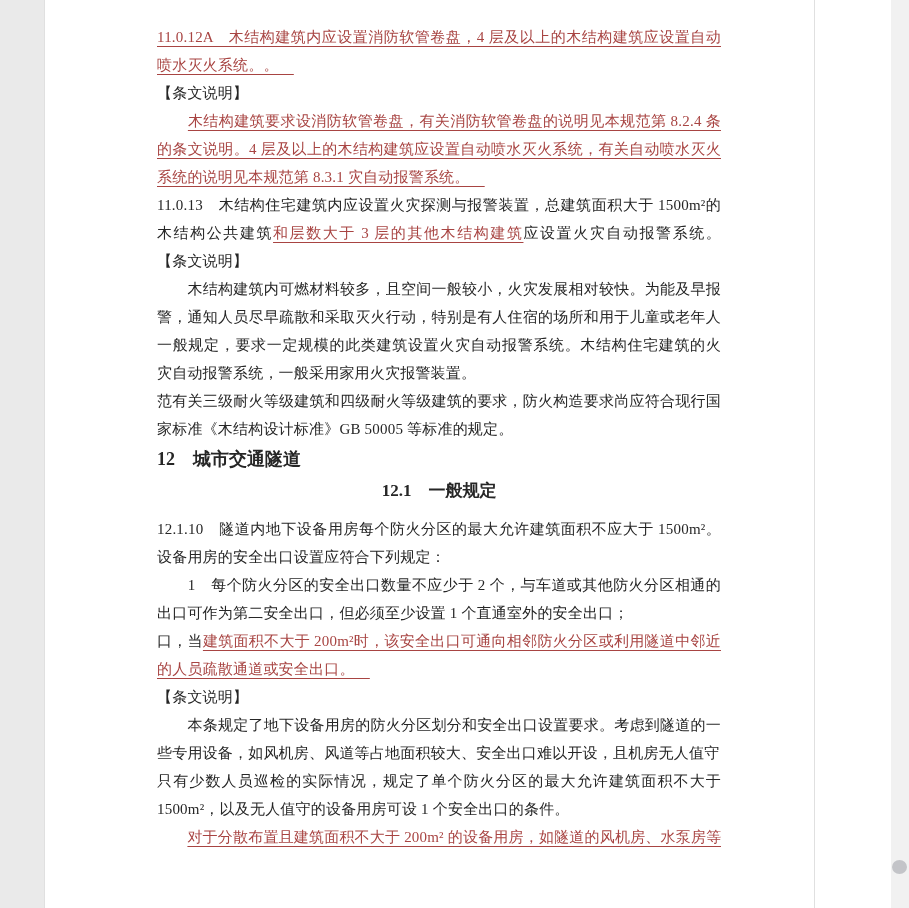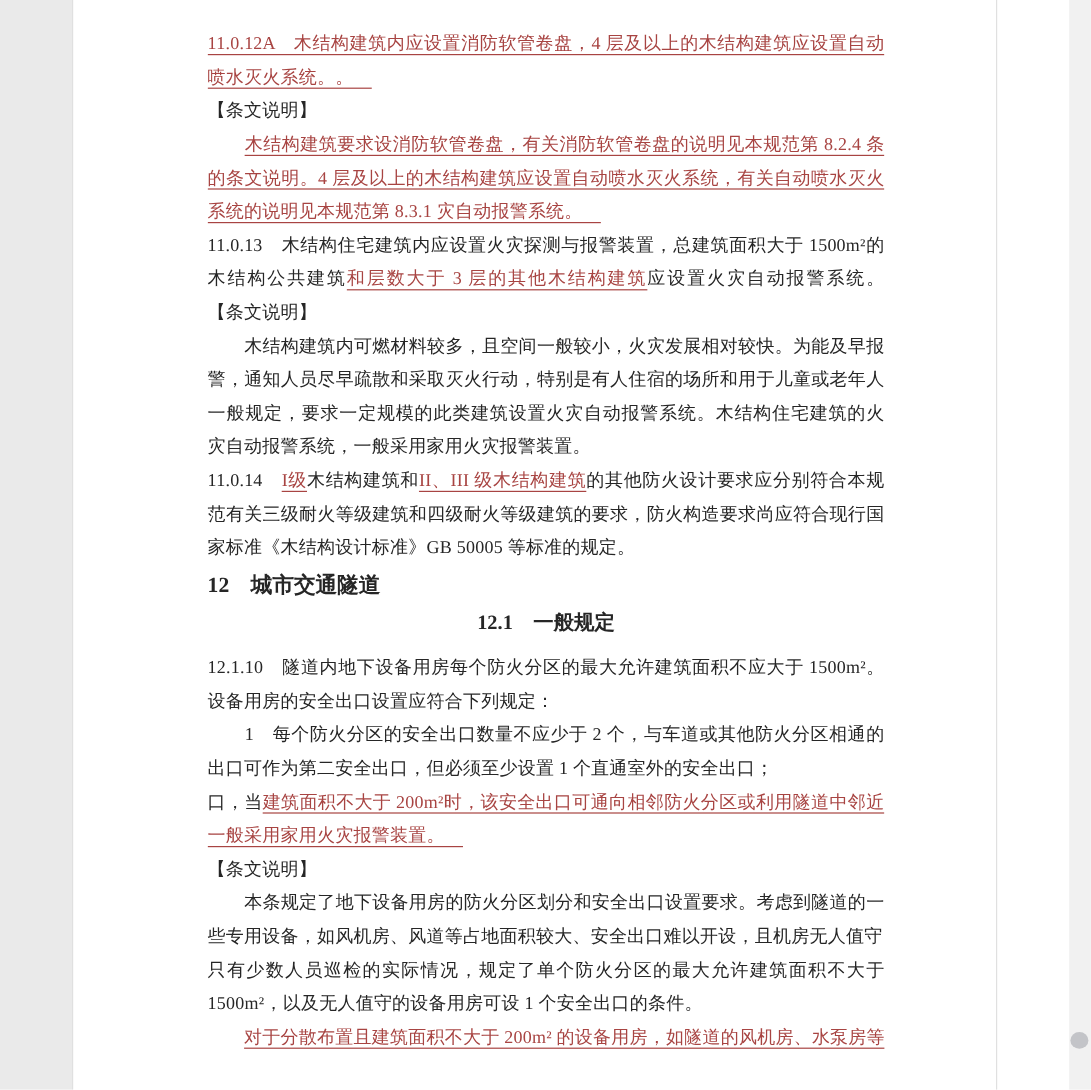--- a/index.html
+++ b/index.html
@@ -12,21 +12,21 @@
     font-family: "Liberation Serif", "DejaVu Serif", serif;
   }
   .left-gutter {
     position: absolute;
     left: 0; top: 0;
     width: 60px; height: 908px;
     background: #eaeaea;
   }
   .doc-page {
     position: absolute;
-    left: 60px; top: 0;
+    left: 44px; top: 0;
     width: 769px; height: 908px;
     background: #ffffff;
     border-left: 1px solid #e0e0e0;
     border-right: 1px solid #e0e0e0;
   }
   .doc-content {
     position: absolute;
     left: 112px; top: 23px;
     width: 564px;
     overflow: hidden;
@@ -96,31 +96,30 @@
       <div class="line fill"><span class="seg-black">　　</span><span class="seg-red">木结构建筑要求设消防软管卷盘，有关消防软管卷盘的说明见本规范第 8.2.4 条</span></div>
       <div class="line fill"><span class="seg-red">的条文说明。4 层及以上的木结构建筑应设置自动喷水灭火系统，有关自动喷水灭火</span></div>
       <div class="line"><span class="seg-red">系统的说明见本规范第 8.3.1 灾自动报警系统。　</span></div>
       <div class="line fill"><span class="seg-black">11.0.13　木结构住宅建筑内应设置火灾探测与报警装置，总建筑面积大于 1500m²的</span></div>
       <div class="line fill"><span class="seg-black">木结构公共建筑</span><span class="seg-red">和层数大于 3 层的其他木结构建筑</span><span class="seg-black">应设置火灾自动报警系统。</span></div>
       <div class="line"><span class="seg-black">【条文说明】</span></div>
       <div class="line fill"><span class="seg-black">　　木结构建筑内可燃材料较多，且空间一般较小，火灾发展相对较快。为能及早报</span></div>
       <div class="line fill"><span class="seg-black">警，通知人员尽早疏散和采取灭火行动，特别是有人住宿的场所和用于儿童或老年人</span></div>
       <div class="line fill"><span class="seg-black">一般规定，要求一定规模的此类建筑设置火灾自动报警系统。木结构住宅建筑的火</span></div>
       <div class="line"><span class="seg-black">灾自动报警系统，一般采用家用火灾报警装置。</span></div>
-      <div class="line fill"><span class="seg-black">11.0.14　</span><span class="seg-red">I级</span><span class="seg-black">木结构建筑和</span><span class="seg-red">II、III 级木结构建筑</span><span class="seg-black">的其他防火设计要求应分别符合本规</span></div>
       <div class="line fill"><span class="seg-black">范有关三级耐火等级建筑和四级耐火等级建筑的要求，防火构造要求尚应符合现行国</span></div>
       <div class="line"><span class="seg-black">家标准《木结构设计标准》GB 50005 等标准的规定。</span></div>
       <div class="heading1"><span class="seg-black">12　城市交通隧道</span></div>
       <div class="heading2"><span class="seg-black">12.1　一般规定</span></div>
       <div class="line fill"><span class="seg-black">12.1.10　隧道内地下设备用房每个防火分区的最大允许建筑面积不应大于 1500m²。</span></div>
       <div class="line"><span class="seg-black">设备用房的安全出口设置应符合下列规定：</span></div>
       <div class="line fill"><span class="seg-black">　　1　每个防火分区的安全出口数量不应少于 2 个，与车道或其他防火分区相通的</span></div>
       <div class="line"><span class="seg-black">出口可作为第二安全出口，但必须至少设置 1 个直通室外的安全出口；</span></div>
       <div class="line fill"><span class="seg-black">口，当</span><span class="seg-red">建筑面积不大于 200m²时，该安全出口可通向相邻防火分区或利用隧道中邻近</span></div>
-      <div class="line"><span class="seg-red">一般采用家用火灾报警装置。　</span></div>
+      <div class="line"><span class="seg-red">的人员疏散通道或安全出口。　</span></div>
       <div class="line"><span class="seg-black">【条文说明】</span></div>
       <div class="line fill"><span class="seg-black">　　本条规定了地下设备用房的防火分区划分和安全出口设置要求。考虑到隧道的一</span></div>
       <div class="line fill"><span class="seg-black">些专用设备，如风机房、风道等占地面积较大、安全出口难以开设，且机房无人值守，</span></div>
       <div class="line fill"><span class="seg-black">只有少数人员巡检的实际情况，规定了单个防火分区的最大允许建筑面积不大于</span></div>
       <div class="line"><span class="seg-black">1500m²，以及无人值守的设备用房可设 1 个安全出口的条件。</span></div>
       <div class="line fill"><span class="seg-black">　　</span><span class="seg-red">对于分散布置且建筑面积不大于 200m² 的设备用房，如隧道的风机房、水泵房等，</span></div>
     </div>
 </div>
 
 <div class="scrollbar-track"></div>

